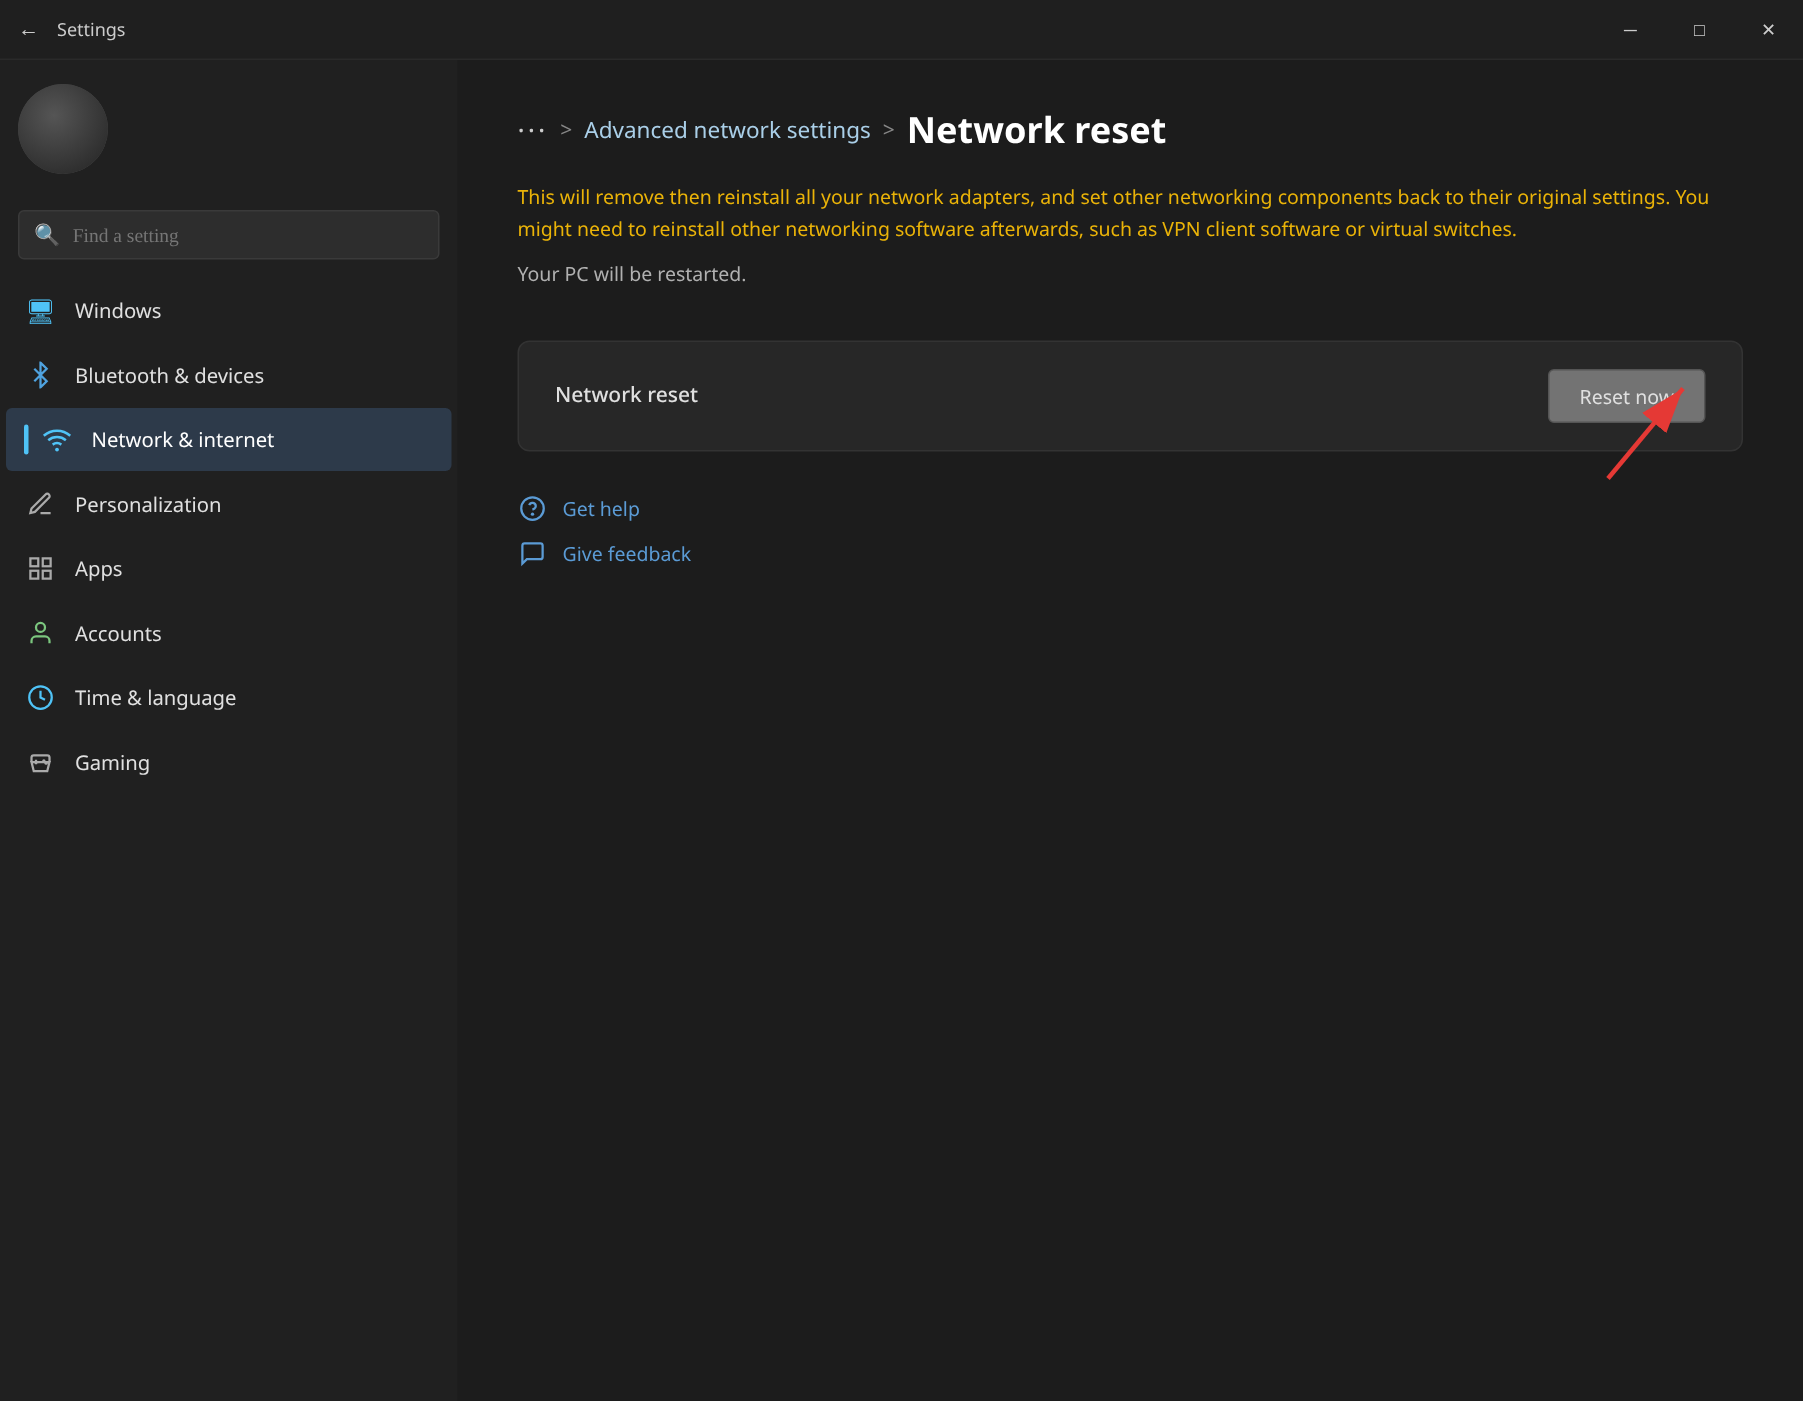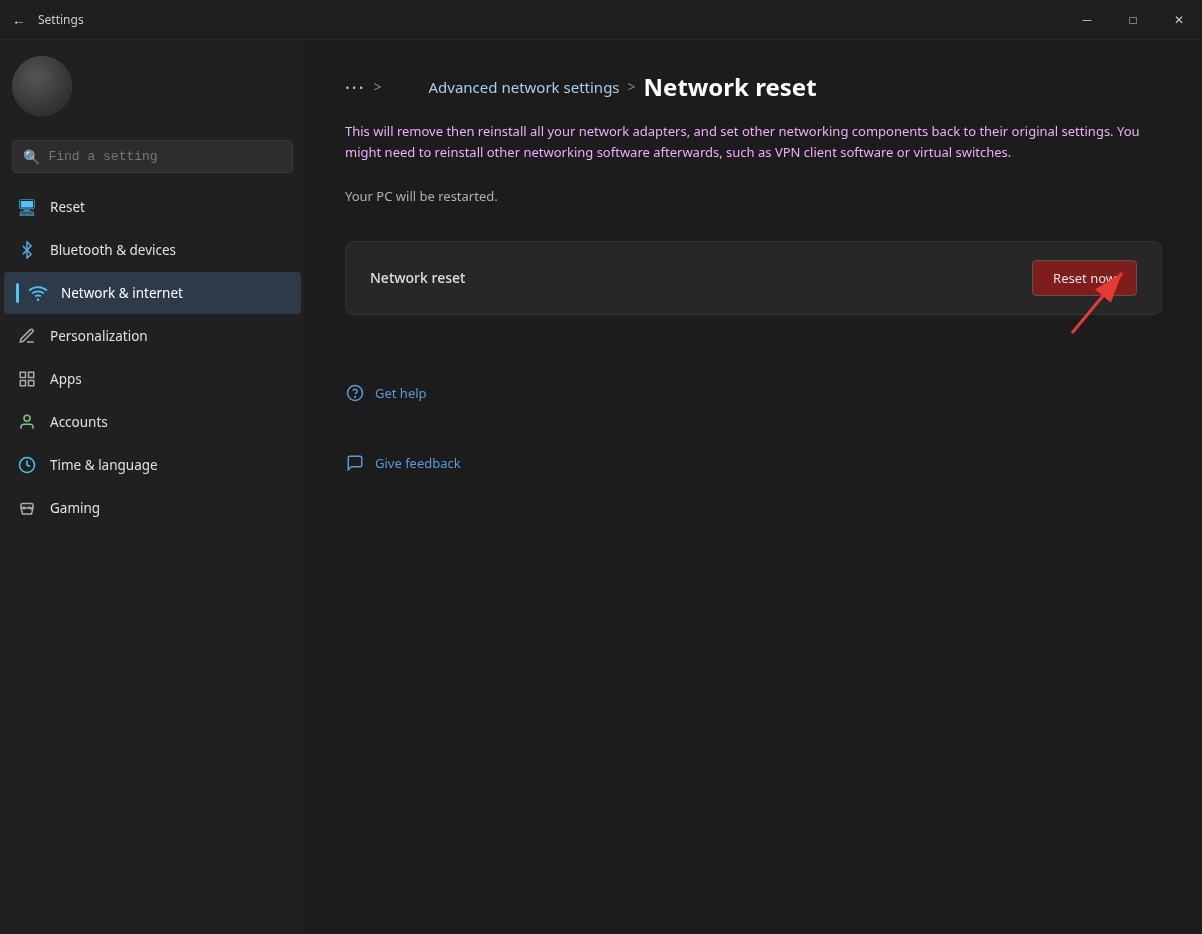--- a/index.html
+++ b/index.html
@@ -108,21 +108,21 @@
       gap: 8px;
       cursor: text;
     }
     .search-box input {
       background: transparent;
       border: none;
       outline: none;
       color: #e0e0e0;
       font-size: 13px;
       flex: 1;
-      font-family: Liberation Mono, monospace;
+      font-family: Liberation Serif, serif;
     }
     .search-icon-svg {
       color: #aaa;
       font-size: 14px;
       flex-shrink: 0;
     }
 
     
     .nav-item {
       display: flex;
@@ -185,35 +185,34 @@
     }
     .breadcrumb-sep {
       color: #888;
       font-size: 14px;
     }
     .breadcrumb-link {
       font-size: 15px;
       color: #aacfe8;
       cursor: pointer;
       text-decoration: none;
-      margin-left: 39px;
     }
     .breadcrumb-current {
       font-size: 24px;
       font-weight: 700;
       color: #ffffff;
     }
 
     
     .description {
       font-size: 13px;
-      color: #f0abfc;
+      color: #eab308;
       line-height: 1.6;
       max-width: 840px;
-      margin-bottom: 24px;
+      margin-bottom: 10px;
     }
     .sub-description {
       font-size: 13px;
       color: #b0b0b0;
       margin-bottom: 36px;
     }
 
     
     .reset-card {
       background: #272727;
@@ -224,21 +223,21 @@
       justify-content: space-between;
       margin-bottom: 28px;
       border: 1px solid #333;
     }
     .reset-card-label {
       font-size: 14px;
       color: #e0e0e0;
       font-weight: 500;
     }
     .reset-now-btn {
-      background: #7f1d1d;
+      background: #737373;
       border: 1px solid #555;
       border-radius: 4px;
       color: #e0e0e0;
       font-size: 13px;
       padding: 8px 20px;
       cursor: pointer;
       font-family: inherit;
     }
 
     
@@ -249,21 +248,20 @@
       margin-top: 8px;
     }
     .help-link {
       display: flex;
       align-items: center;
       gap: 10px;
       font-size: 13px;
       color: #5b9bd5;
       cursor: pointer;
       text-decoration: none;
-      margin-top: 40px;
     }
     .help-link-icon {
       width: 20px;
       height: 20px;
       display: flex;
       align-items: center;
       justify-content: center;
       color: #5b9bd5;
       font-size: 15px;
     }
@@ -307,21 +305,21 @@
       <div class="search-box">
         <span class="search-icon-svg">🔍</span>
         <input type="text" placeholder="Find a setting" style="">
       </div>
     </div>
 
     <nav>
 
       <div class="nav-item">
         <span class="nav-icon icon-system">🖥</span>
-        <span>Reset</span>
+        <span>Windows</span>
       </div>
 
       <div class="nav-item">
         <span class="nav-icon icon-bluetooth">
           <svg width="18" height="18" viewBox="0 0 24 24" fill="none" stroke="#4fa3e0" stroke-width="2">
             <polyline points="6.5 6.5 17.5 17.5 12 23 12 1 17.5 6.5 6.5 17.5"></polyline>
           </svg>
         </span>
         <span>Bluetooth &amp; devices</span>
       </div>

